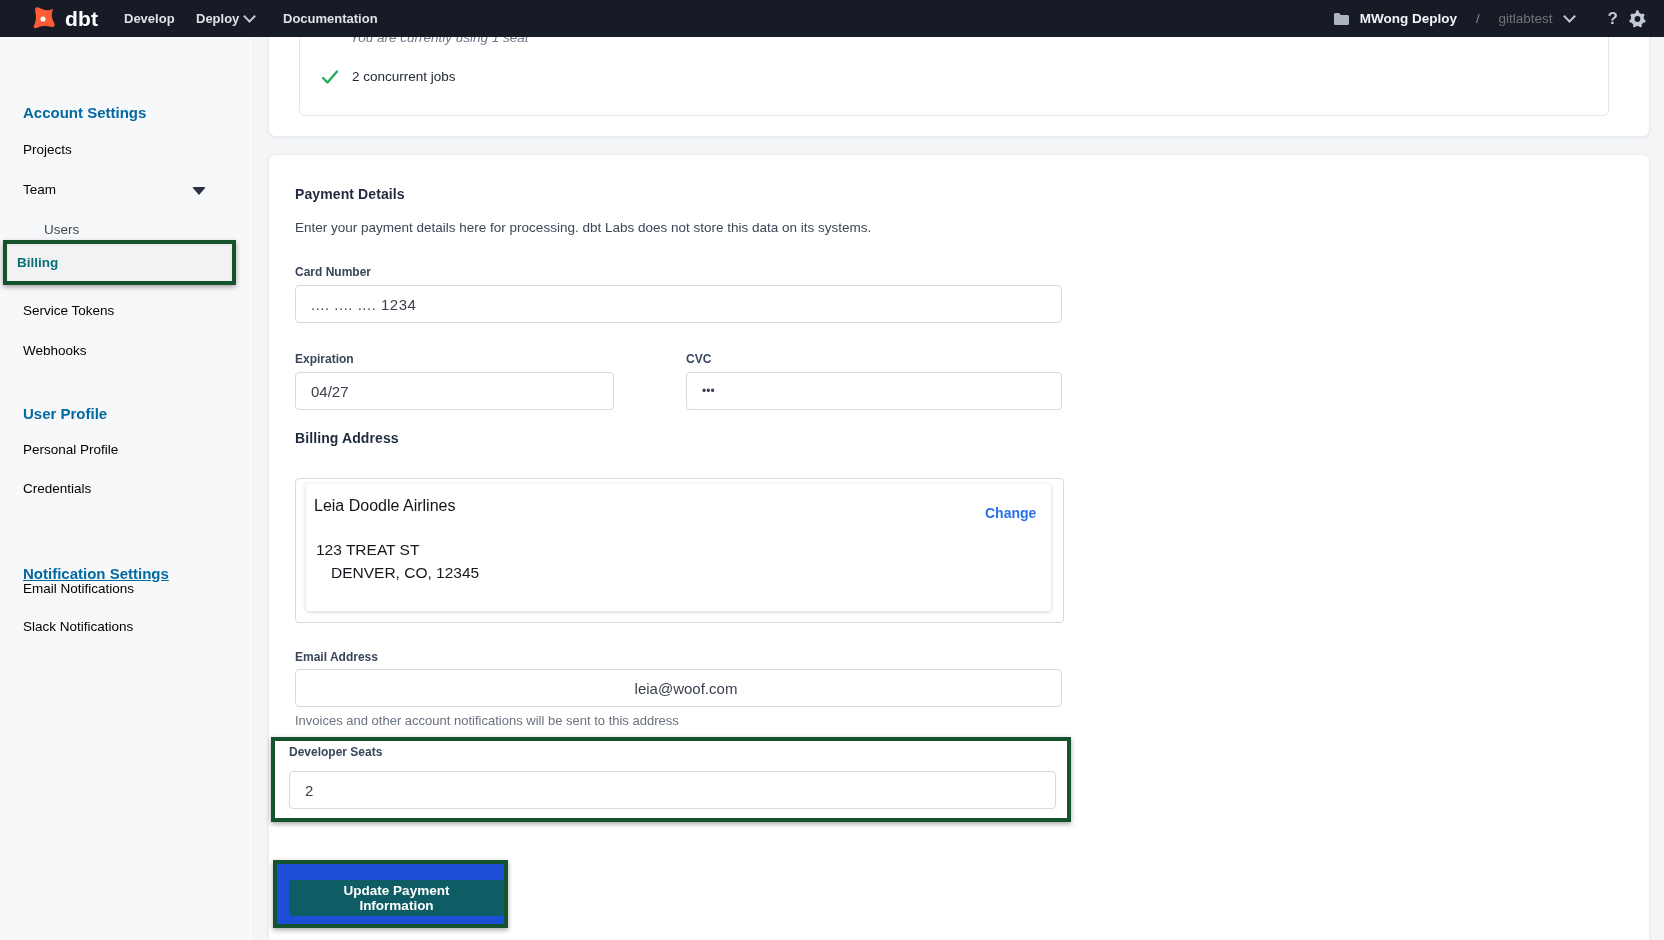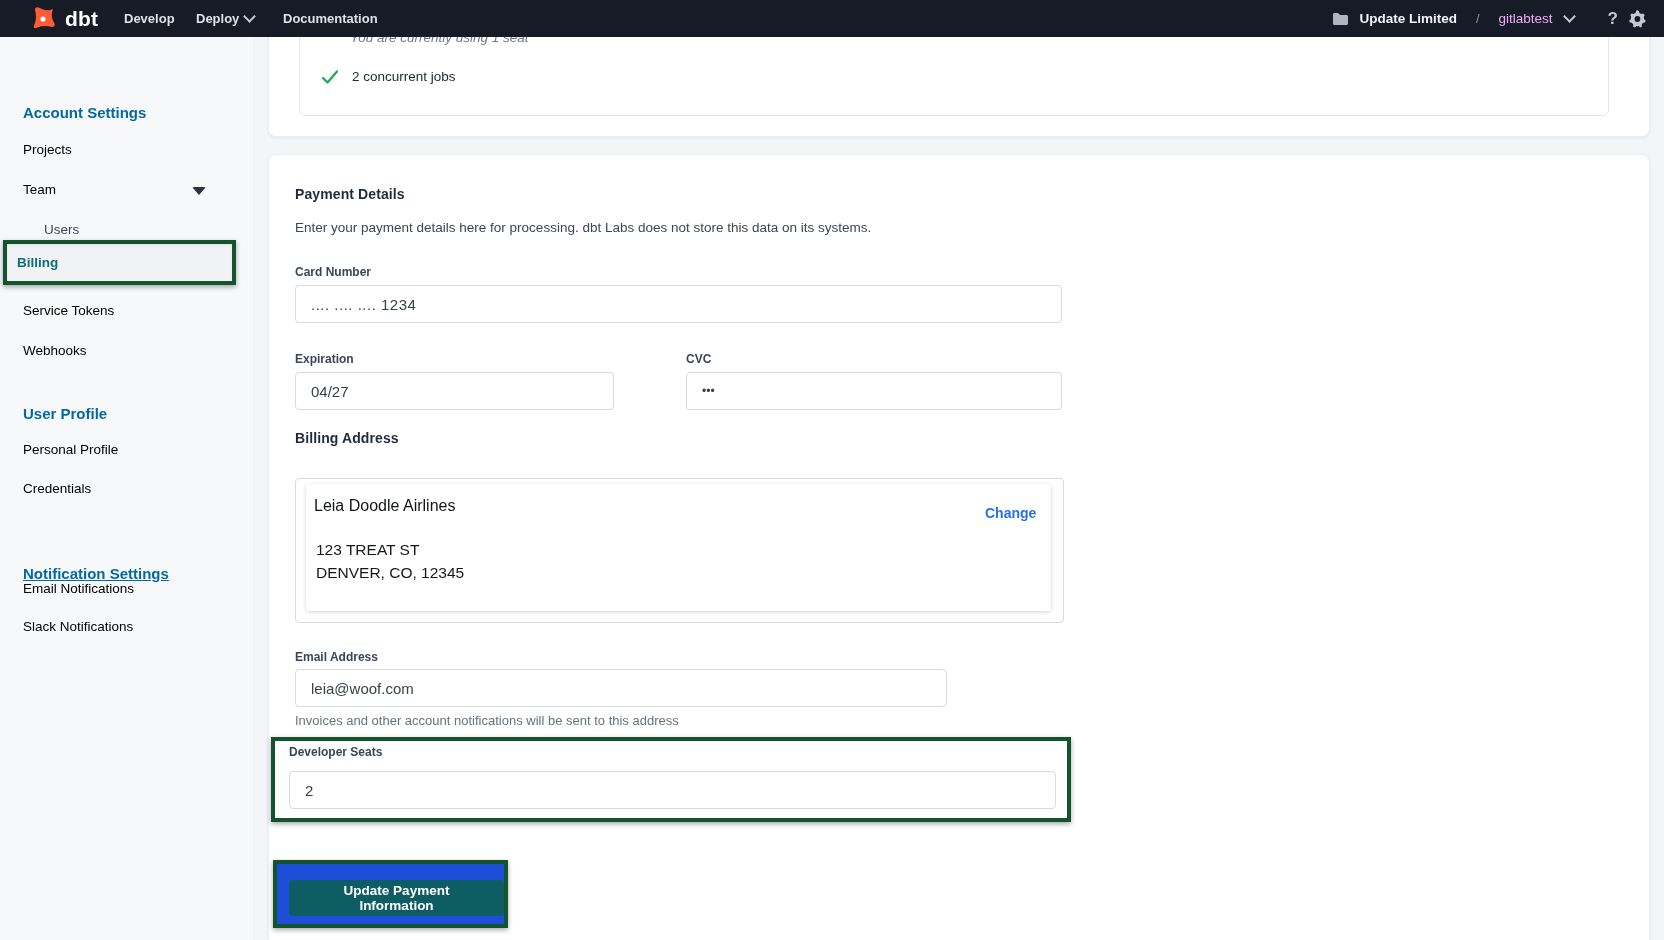--- a/index.html
+++ b/index.html
@@ -15,21 +15,21 @@
   .navbar{left:0;top:0;width:1664px;height:37px;background:#161b26;z-index:50;}
   .brand{left:28px;top:4px;display:flex;align-items:center;gap:7px;}
   .brand-text{color:#ffffff;font-size:21px;font-weight:bold;letter-spacing:.2px;}
   .nav-item{top:0;height:37px;display:flex;align-items:center;gap:6px;
     color:#dde1e7;font-size:13px;font-weight:bold;cursor:pointer;}
   .chev{width:7px;height:7px;border-right:2px solid #c3c9d2;border-bottom:2px solid #c3c9d2;
     transform:rotate(45deg);margin-top:-4px;}
   .nav-right{right:0;top:0;height:37px;display:flex;align-items:center;}
   .acct{color:#f2f4f6;font-size:13.5px;font-weight:bold;}
   .slash{color:#8a919e;font-size:13px;margin:0 9px;}
-  .proj{color:#f0abfc;font-size:13.5px;}
+  .proj{color:#737373;font-size:13.5px;}
   .nav-icon{color:#c3c9d2;display:flex;align-items:center;}
 
   
   .sidebar{left:0;top:37px;width:253px;height:903px;background:#f7f8fa;border-right:1px solid #eef0f3;}
   .side-head{left:23px;color:#0369a1;font-size:15px;font-weight:bold;}
   .side-item{left:23px;color:#000000;font-size:13.5px;cursor:pointer;}
   .side-item.sub{left:44px;}
   .team-caret{left:192px;width:0;height:0;border-left:7px solid transparent;
     border-right:7px solid transparent;border-top:8px solid #2a3342;border-radius:2px;}
 
@@ -100,24 +100,24 @@
 
 <div class="abs f-label" style="left:686px;top:352px;">CVC</div>
 <input class="abs inp" style="left: 686px; top: 372px; width: 376px; font-size: 12px;" value="•••">
 
 <div class="abs h-title" style="top:430px;">Billing Address</div>
 <div class="abs addr-outer"></div>
 <div class="abs addr-inner"></div>
 <div class="abs addr-name">Leia Doodle Airlines</div>
 <a class="abs change-link">Change</a>
 <div class="abs addr-line" style="top:541px;">123 TREAT ST</div>
-<div class="abs addr-line" style="top:564px;">DENVER, CO, 12345</div>
+<div class="abs addr-line" style="top:564px;margin-left:15px;">DENVER, CO, 12345</div>
 
 <div class="abs f-label" style="left:295px;top:650px;">Email Address</div>
-<input class="abs inp" style="left: 295px; top: 669px; width: 652px;" value="leia@woof.com">
+<input class="abs inp" style="left: 295px; top: 669px; width: 767px; text-align: center;" value="leia@woof.com">
 <div class="abs helper">Invoices and other account notifications will be sent to this address</div>
 
 <div class="abs ann ann-seats">
   <div class="abs f-label" style="left:14px;top:4px;">Developer Seats</div>
   <input class="abs inp" style="left: 14px; top: 30px; width: 767px;" value="2">
 </div>
 
 <div class="abs ann ann-update">
   <button class="abs btn">Update Payment Information</button>
 </div>
@@ -164,21 +164,21 @@
   <div class="abs nav-item" style="left:283px;">
     <span>Documentation</span>
   </div>
 
   <div class="abs nav-right" style="right:18px;gap:10px;">
     <span class="nav-icon">
       <svg width="17" height="14" viewBox="0 0 17 14">
         <path d="M1 2.5 C1 1.7 1.7 1 2.5 1 H6 L8 3 H14.5 C15.3 3 16 3.7 16 4.5 V11.5 C16 12.3 15.3 13 14.5 13 H2.5 C1.7 13 1 12.3 1 11.5 Z" fill="#aeb5c0"></path>
       </svg>
     </span>
-    <span class="acct">Update Limited</span>
+    <span class="acct">MWong Deploy</span>
     <span class="slash">/</span>
     <span class="proj">gitlabtest</span>
     <span class="chev" style="margin-left:2px;"></span>
     <span style="width:14px;"></span>
     <span class="nav-icon" style="color:#c3c9d2;font-size:17px;font-weight:bold;cursor:pointer;">?</span>
     <span class="nav-icon" style="cursor:pointer;">
       <svg width="18" height="18" viewBox="0 0 20 20">
         <path fill="#c3c9d2" d="M10 0 L12 1 L12.6 3.2 A7 7 0 0 1 14.8 4.5 L17 4 L18.5 5.8 L17.4 7.8 A7 7 0 0 1 17.8 10.3 L19.6 11.6 L19 13.8 L16.7 14.1 A7 7 0 0 1 15.1 16.1 L15.5 18.4 L13.5 19.5 L11.8 17.9 A7 7 0 0 1 9.2 17.9 L7.5 19.5 L5.5 18.4 L5.9 16.1 A7 7 0 0 1 4.3 14.1 L2 13.8 L1.4 11.6 L3.2 10.3 A7 7 0 0 1 3.6 7.8 L2.5 5.8 L4 4 L6.2 4.5 A7 7 0 0 1 8.4 3.2 L9 1 Z"></path>
         <circle cx="10.5" cy="10" r="3.2" fill="#161b26"></circle>
       </svg>

